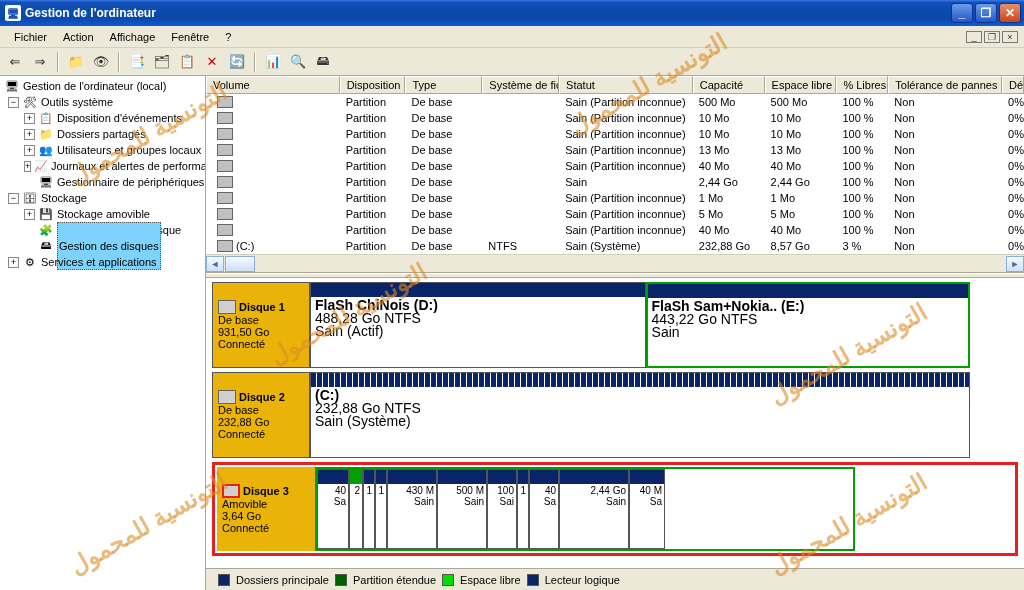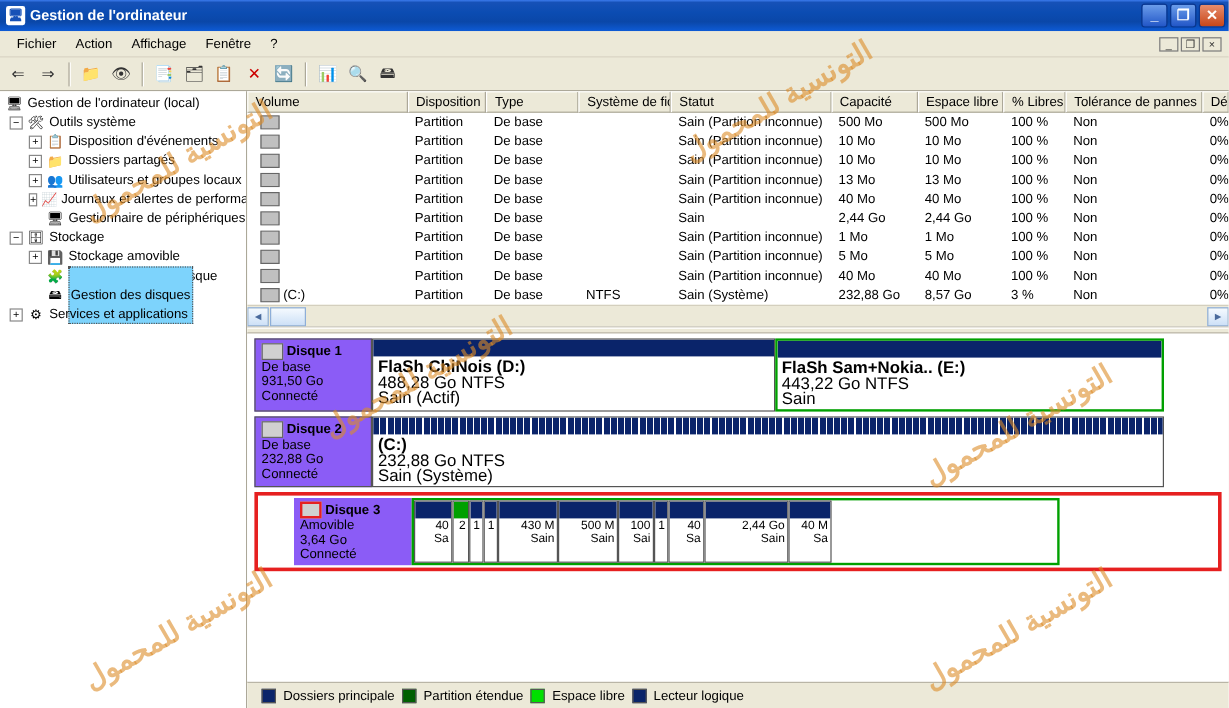--- a/index.html
+++ b/index.html
@@ -51,21 +51,21 @@
   .hscroll .arrow { width:18px; height:16px; background:linear-gradient(180deg,#f5fafe,#cde0f7); border:1px solid #8daed9; display:flex; align-items:center; justify-content:center; font-size:9px; color:#4a6a9c;}
   .hscroll .thumb { width:30px; height:16px; background:linear-gradient(180deg,#f5fafe,#cde0f7); border:1px solid #8daed9; margin-left:1px;}
   .hscroll .track { flex:1; }
 
   
   .splitter { height:5px; background:#ece9d8; border-top:1px solid #fff; border-bottom:1px solid #aca899; cursor:row-resize;}
 
   
   .graphical { flex:1; background:#fff; overflow:hidden; position:relative; padding-top:2px;}
   .diskrow { display:flex; margin:2px 6px; min-height:54px; }
-  .diskinfo { width:98px; padding:3px 5px; border:1px solid #555; background:#8b5cf6; display:flex; flex-direction:column; gap:0; font-size:11px; }
+  .diskinfo { width:98px; padding:17px 5px; border:1px solid #555; background:#eab308; display:flex; flex-direction:column; gap:0; font-size:11px; }
   .diskinfo .dname { font-weight:bold; display:flex; align-items:center; gap:3px;}
   .diskinfo .dname .di { width:18px; height:14px; background:#d0d0d0; border:1px solid #666; position:relative;}
   .diskparts { flex:1; display:flex; max-width:660px; }
   .partbox { border:1px solid #555; background:#fff; display:flex; flex-direction:column; overflow:hidden;}
   .partbox .phdr { height:14px; }
   .partbox .pbody { flex:1; padding:2px 4px; font-size:14px; line-height:13px;}
   .hdr-blue{background:#0a246a;} .hdr-green{background:#00a000;} .bdr-green{border:2px solid #00a000;}
   .phdr.stripes{ background: repeating-linear-gradient(90deg,#0a246a 0 5px,#fff 5px 6px); }
 
   
@@ -383,21 +383,21 @@
         </div>
         <div class="diskparts">
           <div class="partbox" style="flex:1;">
             <div class="phdr stripes"></div>
             <div class="pbody"><b>   (C:)</b><br><span>232,88 Go NTFS</span><br><span>Sain (Système)</span></div>
           </div>
         </div>
       </div>
 
       <div class="diskrow redbox" style="margin-top:4px; padding:2px;">
-        <div class="diskinfo" style="border:none;margin-left:28px;">
+        <div class="diskinfo" style="border:none;">
           <div class="dname">
               <span class="di redbox" style="border:2px solid #e62020;"></span>
               <span>Disque 3</span>
             </div>
           <div>Amovible</div>
           <div>3,64 Go</div>
           <div>Connecté</div>
         </div>
         <div class="diskparts bdr-green" style="max-width:540px;text-align:right;" id="d3parts">
             <div class="partbox" style="width: 32px;">

